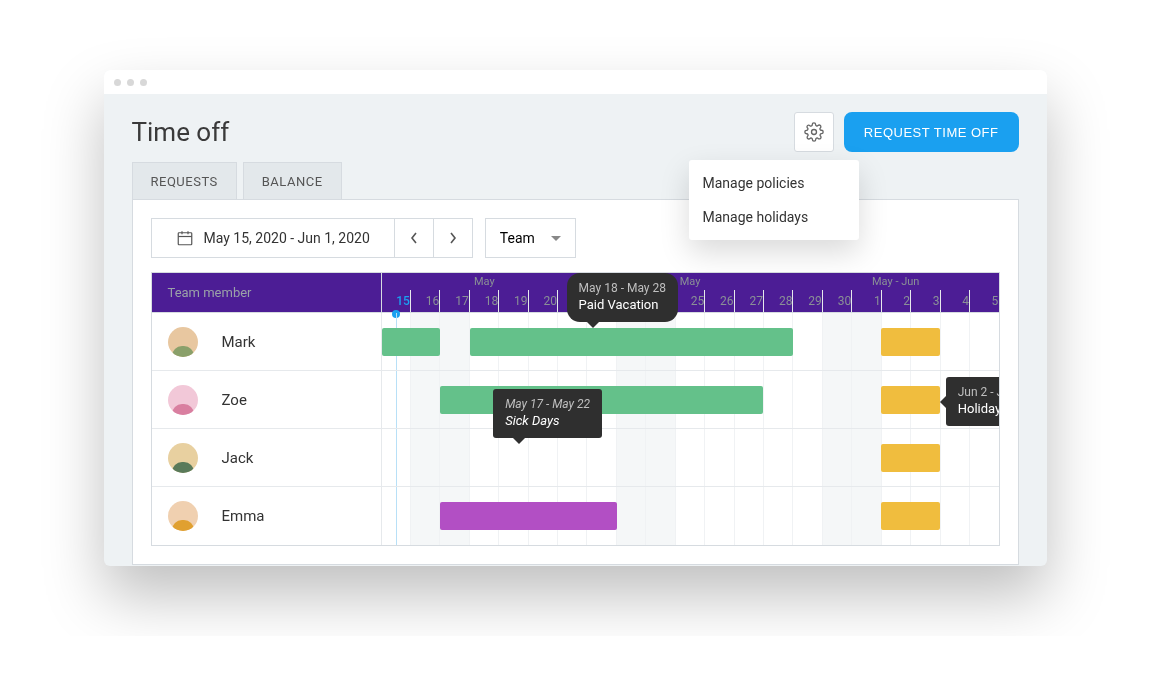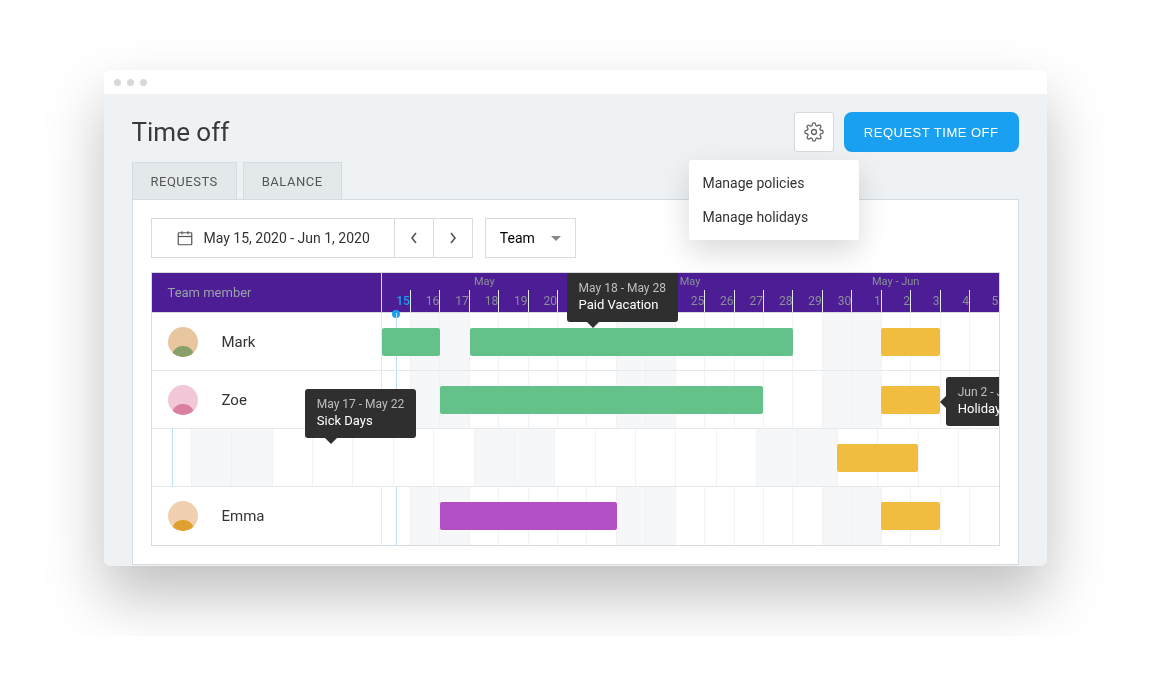--- a/index.html
+++ b/index.html
@@ -425,21 +425,21 @@
                 <div class="c weekend"></div>
                 <div class="c"></div>
                 <div class="c"></div>
                 <div class="c"></div>
                 <div class="c"></div>
               </div>
               <div class="today-line"></div>
               <div class="bar green" style="left: calc(0%); width: calc(9.52381%);"></div>
               <div class="bar green" style="left: calc(14.2857%); width: calc(52.381%);"></div>
               <div class="bar yellow" style="left: calc(80.9524%); width: calc(9.52381%);"></div>
-              <div class="tooltip arrow-down" style="left: calc(30%); top: -40px;">
+              <div class="tooltip arrow-down" style="left: calc(30%); top: -40px; border-radius: 13px;">
                 <div class="tdate">May 18 - May 28</div>
                 <div>Paid Vacation</div>
               </div>
             </div>
           </div>
           <div class="row">
             <div class="member-col">
               <span class="avatar a2"></span>
               <span>Zoe</span>
             </div>
@@ -470,20 +470,24 @@
               <div class="today-line"></div>
               <div class="bar green" style="left: calc(9.52381%); width: calc(52.381%);"></div>
               <div class="bar yellow" style="left: calc(80.9524%); width: calc(9.52381%);"></div>
               <div class="tooltip arrow-left" style="left: calc(90.4762% + 6px); top: 6px;">
                 <div class="tdate">Jun 2 - Jun 3</div>
                 <div>Holiday</div>
               </div>
             </div>
           </div>
           <div class="row">
+            <div class="member-col">
+              <span class="avatar a3"></span>
+              <span>Jack</span>
+            </div>
             <div class="days-col">
               <div class="cell-grid">
                 <div class="c"></div>
                 <div class="c weekend"></div>
                 <div class="c weekend"></div>
                 <div class="c"></div>
                 <div class="c"></div>
                 <div class="c"></div>
                 <div class="c"></div>
                 <div class="c"></div>
@@ -496,21 +500,21 @@
                 <div class="c"></div>
                 <div class="c weekend"></div>
                 <div class="c weekend"></div>
                 <div class="c"></div>
                 <div class="c"></div>
                 <div class="c"></div>
                 <div class="c"></div>
               </div>
               <div class="today-line"></div>
               <div class="bar yellow" style="left: calc(80.9524%); width: calc(9.52381%);"></div>
-              <div class="tooltip arrow-down" style="left: calc(18.0952%); top: -40px;">
+              <div class="tooltip arrow-down" style="left: calc(18.0952%); top: -40px; font-style: italic;">
                 <div class="tdate">May 17 - May 22</div>
                 <div>Sick Days</div>
               </div>
             </div>
           </div>
           <div class="row">
             <div class="member-col">
               <span class="avatar a4"></span>
               <span>Emma</span>
             </div>

